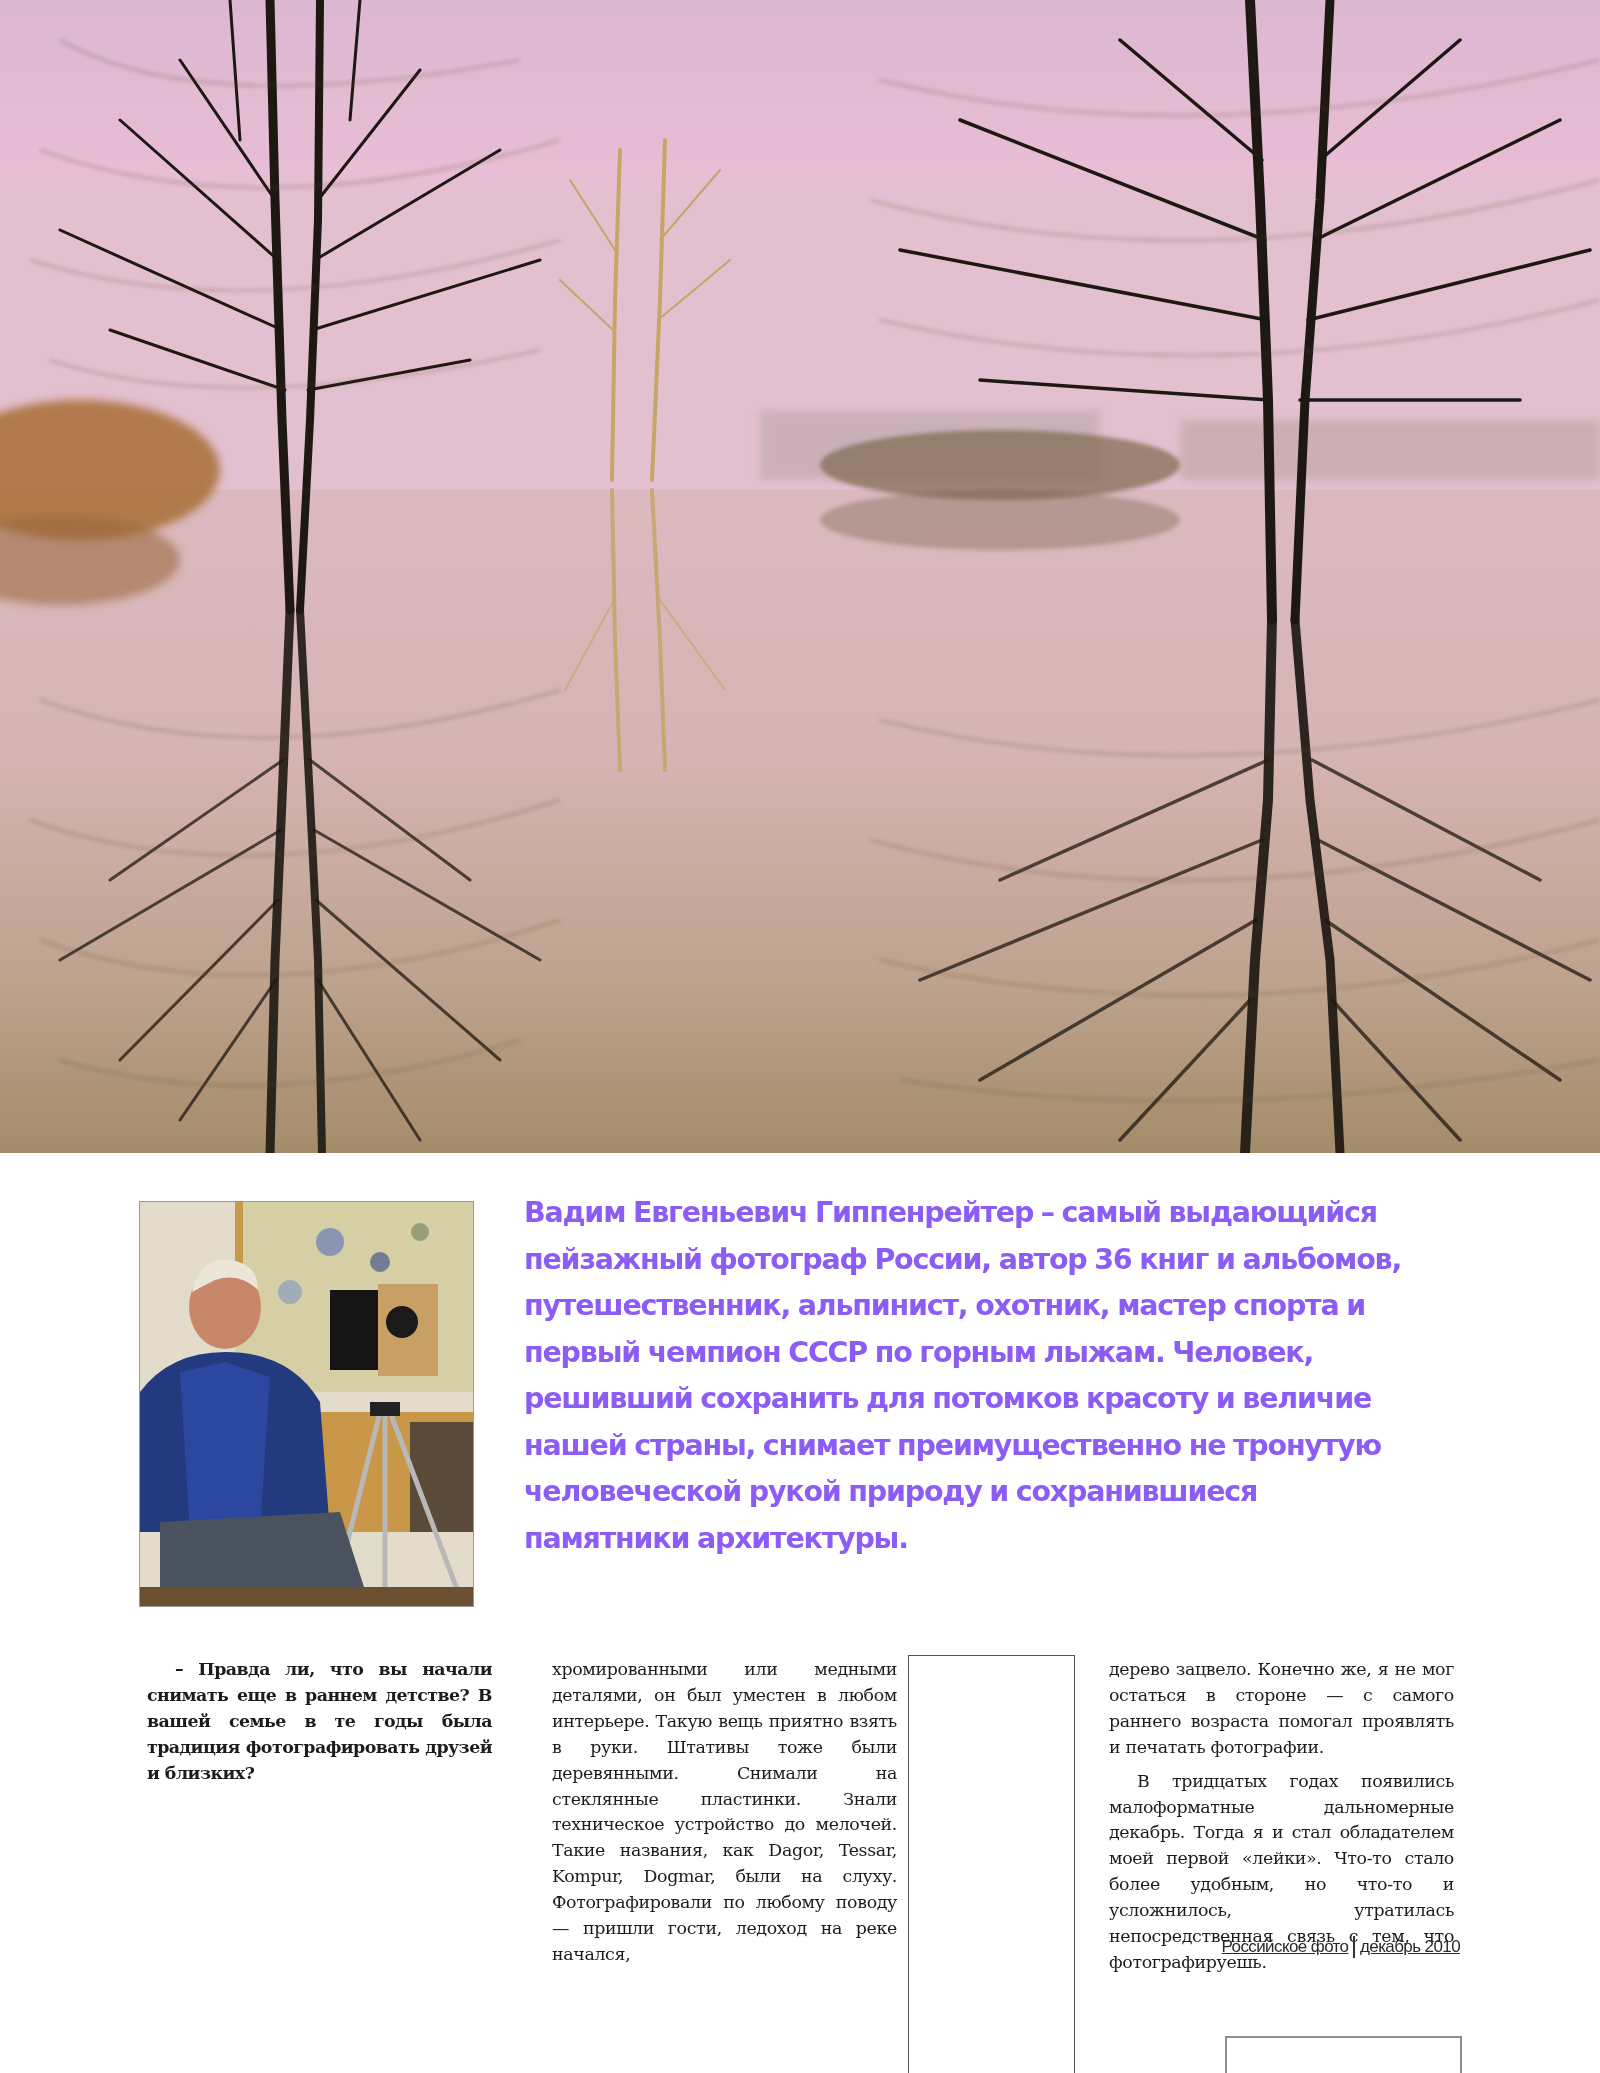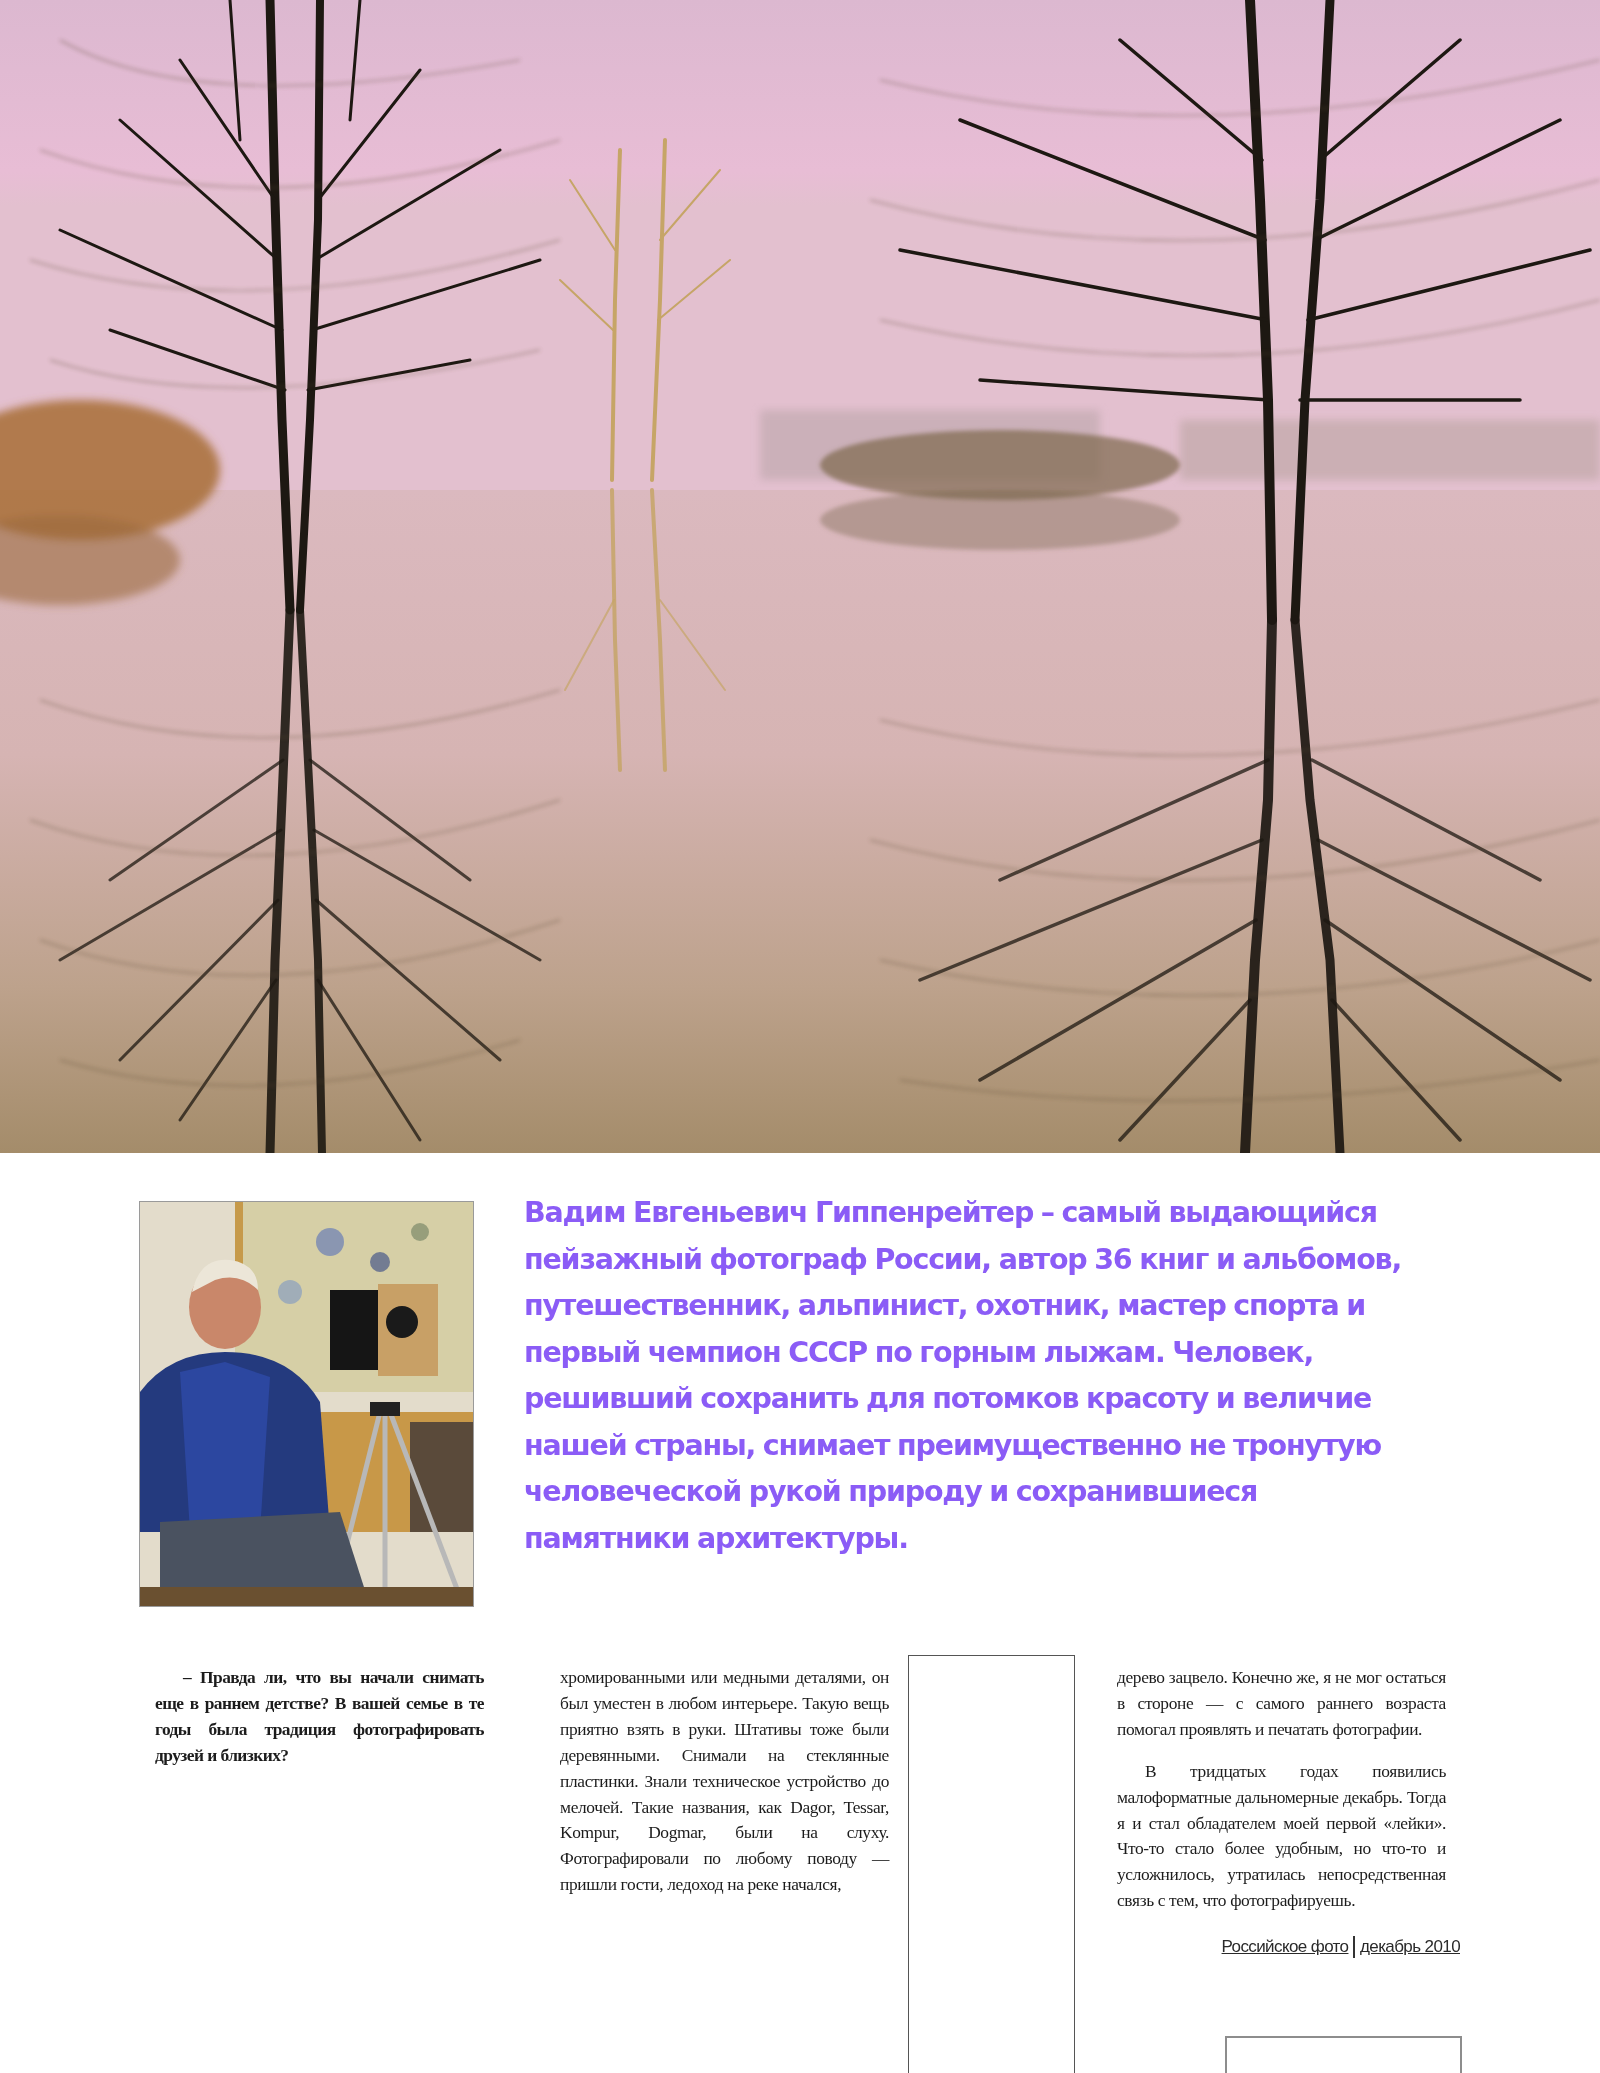--- a/index.html
+++ b/index.html
@@ -58,21 +58,21 @@
       position: absolute;
       top: 1649px;
       width: 361px;
       font-family: "DejaVu Serif", serif;
       font-size: 17.4px;
       line-height: 25.9px;
       text-align: justify;
       letter-spacing: -0.35px;
       color: #1c1c1c;
     }
-    .col p { margin: 16px; font-family: Liberation Serif, serif; }
+    .col p { margin: 8px; }
     .col .q { font-weight: bold; text-indent: 28px; letter-spacing: -0.55px; }
     .col .indent { text-indent: 28px; }
     .col-1 { left: 139px; }
     .col-2 { left: 544px; }
     .col-3 { left: 1101px; }
 
     
     .frame-mid {
       position: absolute;
       left: 908px; top: 1655px;

